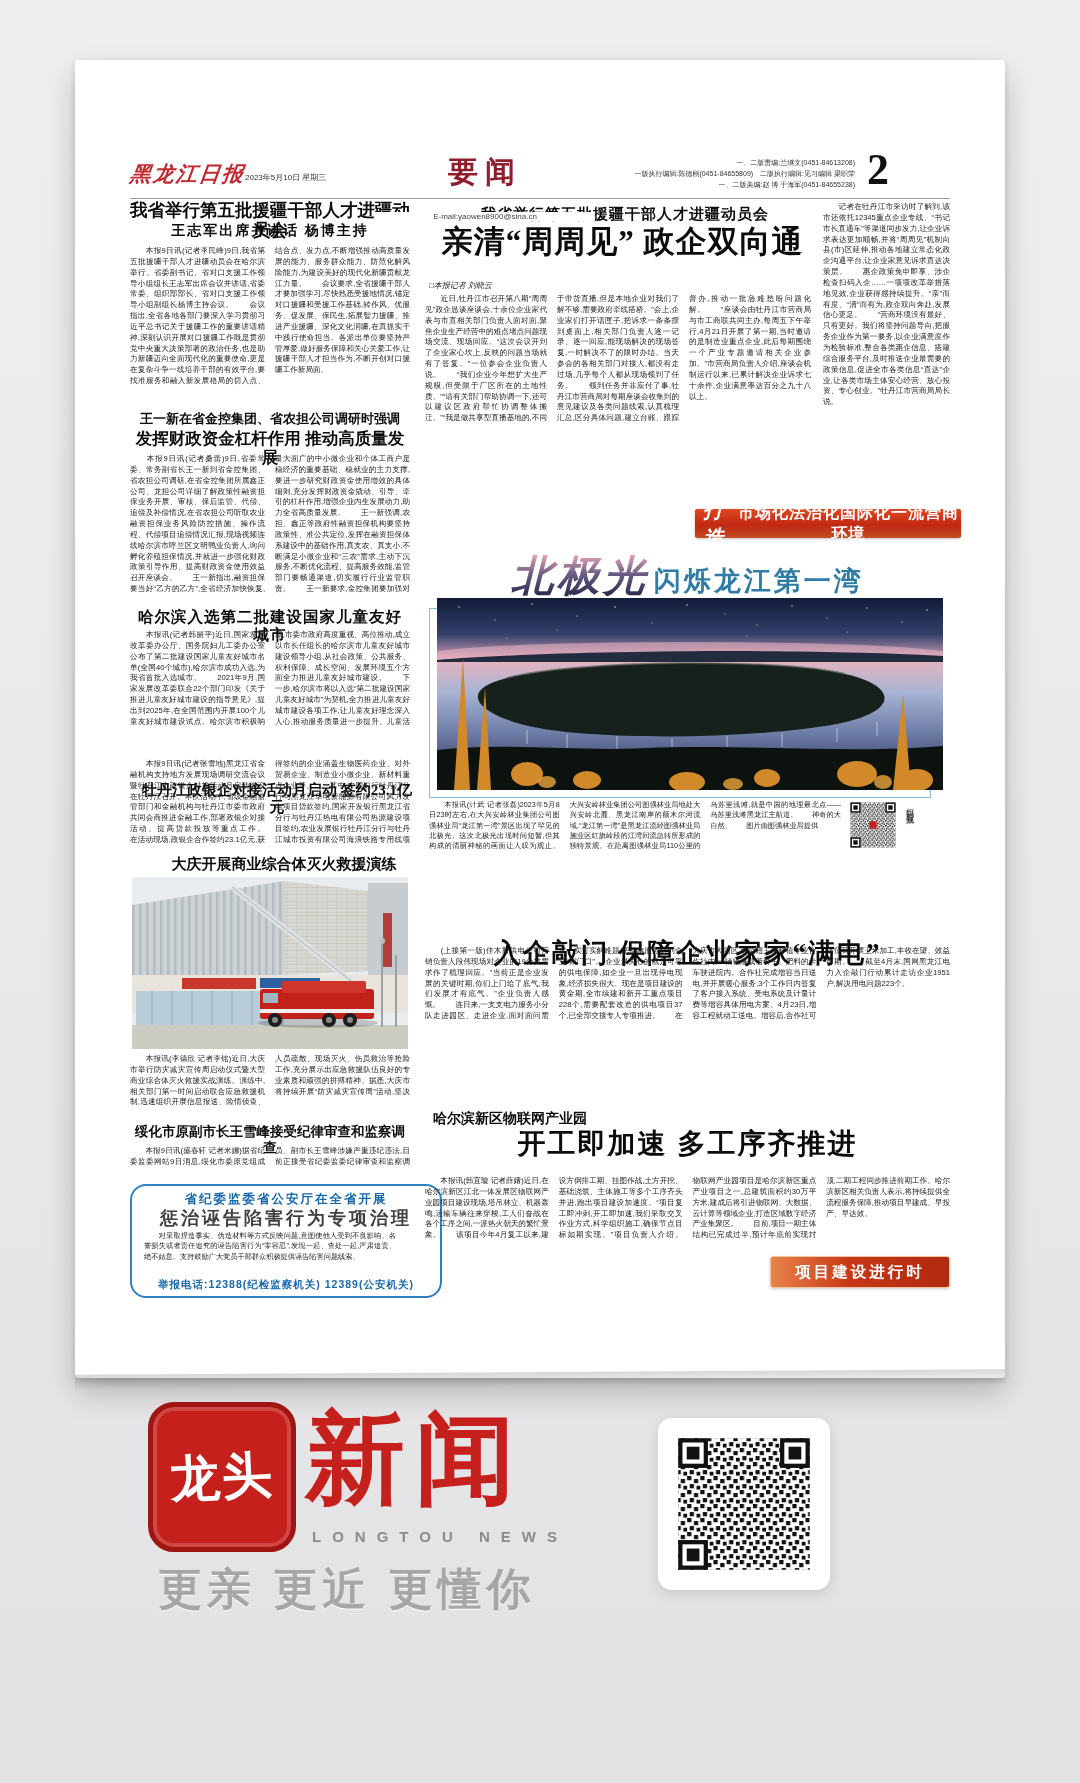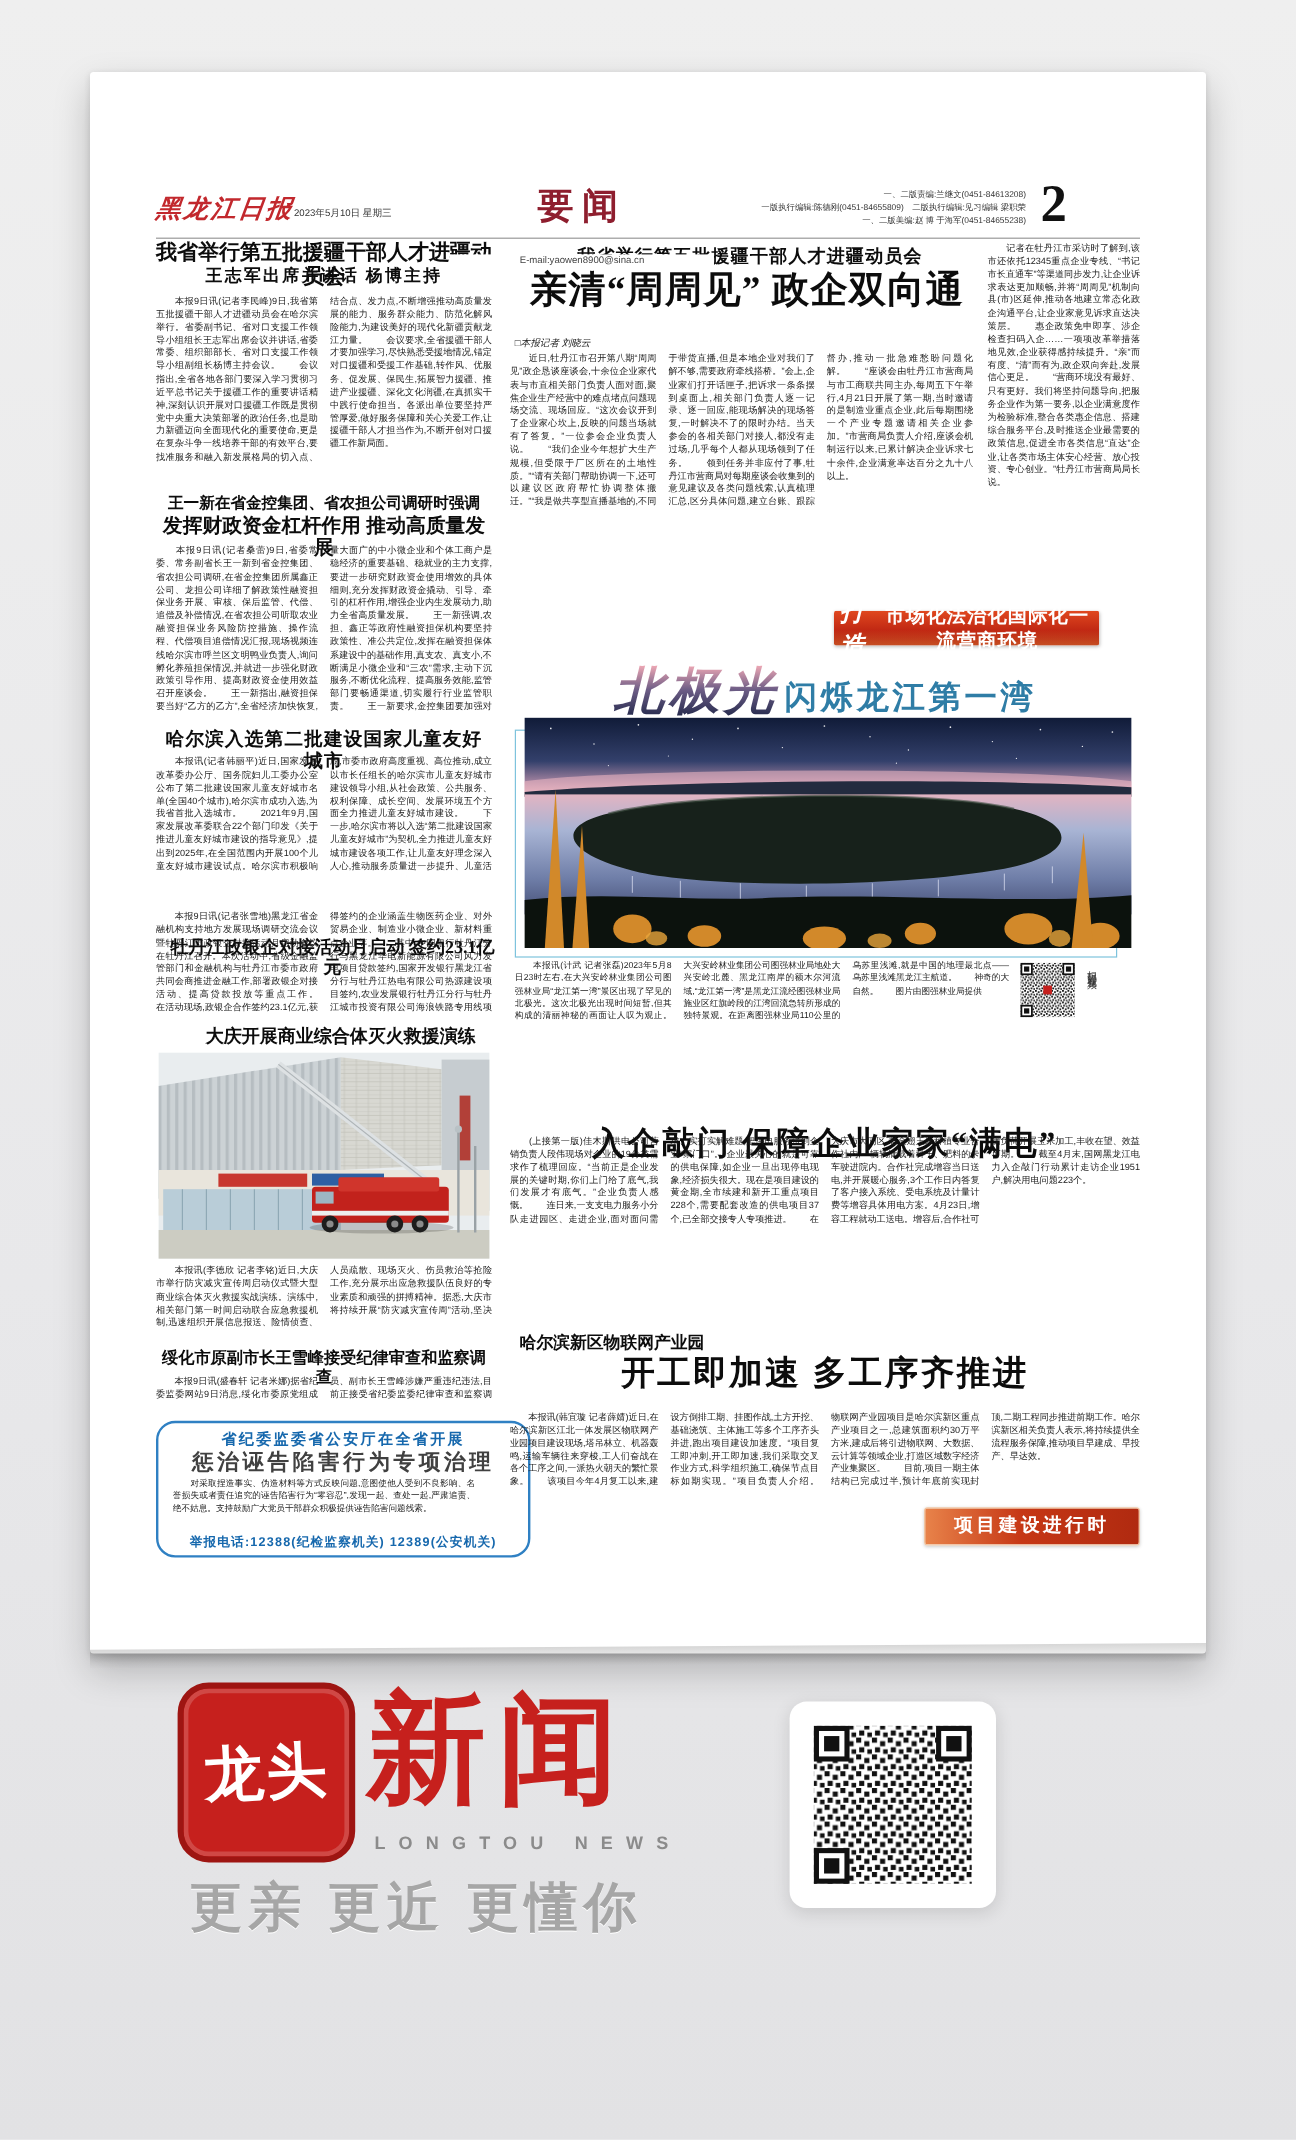--- a/index.html
+++ b/index.html
@@ -159,21 +159,21 @@
       <div class="abs nb-hot" style="left:0;bottom:4px;width:100%;">举报电话:12388(纪检监察机关) 12389(公安机关)</div>
     </div>
 
     <div class="abs" style="left:350px;top:0;width:525px;height:1318px;">
 
       <div class="abs hl" style="left:10px;top:145px;width:380px;font-size:15px;letter-spacing:1px;">我省举行第五批援疆干部人才进疆动员会</div>
       <div class="abs hl serif" style="left:0;top:164px;width:395px;font-size:31px;font-weight:900;letter-spacing:1px;">亲清“周周见” 政企双向通</div>
       <div class="abs" style="left:4px;top:220px;width:125px;font-size:8px;color:#222;font-style:italic;">□本报记者 刘晓云</div>
       <div class="abs bd c3" style="left:0;top:234px;width:386px;height:214px;">　　近日,牡丹江市召开第八期“周周见”政企恳谈座谈会,十余位企业家代表与市直相关部门负责人面对面,聚焦企业生产经营中的难点堵点问题现场交流、现场回应。“这次会议开到了企业家心坎上,反映的问题当场就有了答复。”一位参会企业负责人说。　　“我们企业今年想扩大生产规模,但受限于厂区所在的土地性质。”“请有关部门帮助协调一下,还可以建议区政府帮忙协调整体搬迁。”“我是做共享型直播基地的,不同于带货直播,但是本地企业对我们了解不够,需要政府牵线搭桥。”会上,企业家们打开话匣子,把诉求一条条摆到桌面上,相关部门负责人逐一记录、逐一回应,能现场解决的现场答复,一时解决不了的限时办结。当天参会的各相关部门对接人,都没有走过场,几乎每个人都从现场领到了任务。　　领到任务并非应付了事,牡丹江市营商局对每期座谈会收集到的意见建议及各类问题线索,认真梳理汇总,区分具体问题,建立台账、跟踪督办,推动一批急难愁盼问题化解。　　“座谈会由牡丹江市营商局与市工商联共同主办,每周五下午举行,4月21日开展了第一期,当时邀请的是制造业重点企业,此后每期围绕一个产业专题邀请相关企业参加。”市营商局负责人介绍,座谈会机制运行以来,已累计解决企业诉求七十余件,企业满意率达百分之九十八以上。</div>
       <div class="abs bd" style="left:398px;top:142px;width:127px;height:306px;column-count:1;">　　记者在牡丹江市采访时了解到,该市还依托12345重点企业专线、“书记市长直通车”等渠道同步发力,让企业诉求表达更加顺畅,并将“周周见”机制向县(市)区延伸,推动各地建立常态化政企沟通平台,让企业家意见诉求直达决策层。　　惠企政策免申即享、涉企检查扫码入企……一项项改革举措落地见效,企业获得感持续提升。“亲”而有度、“清”而有为,政企双向奔赴,发展信心更足。　　“营商环境没有最好、只有更好。我们将坚持问题导向,把服务企业作为第一要务,以企业满意度作为检验标准,整合各类惠企信息、搭建综合服务平台,及时推送企业最需要的政策信息,促进全市各类信息“直达”企业,让各类市场主体安心经营、放心投资、专心创业。”牡丹江市营商局局长说。</div>
-      <div class="abs banner" style="left:270px;top:449px;width:221px;height:29px;">
+      <div class="abs banner" style="left:270px;top:449px;width:266px;height:29px;">
         <b>打造</b>
         <span>市场化法治化国际化一流营商环境</span>
       </div>
 
       <div class="abs" style="left:0;top:488px;width:525px;text-align:center;">
         <span class="aur-art">北极光</span>
         <span class="aur-rest">闪烁龙江第一湾</span>
       </div>
       <div class="abs photo-accent" style="left:4px;top:548px;width:500px;height:188px;"></div>
       <div class="abs" style="left:12px;top:538px;width:506px;height:192px;">

